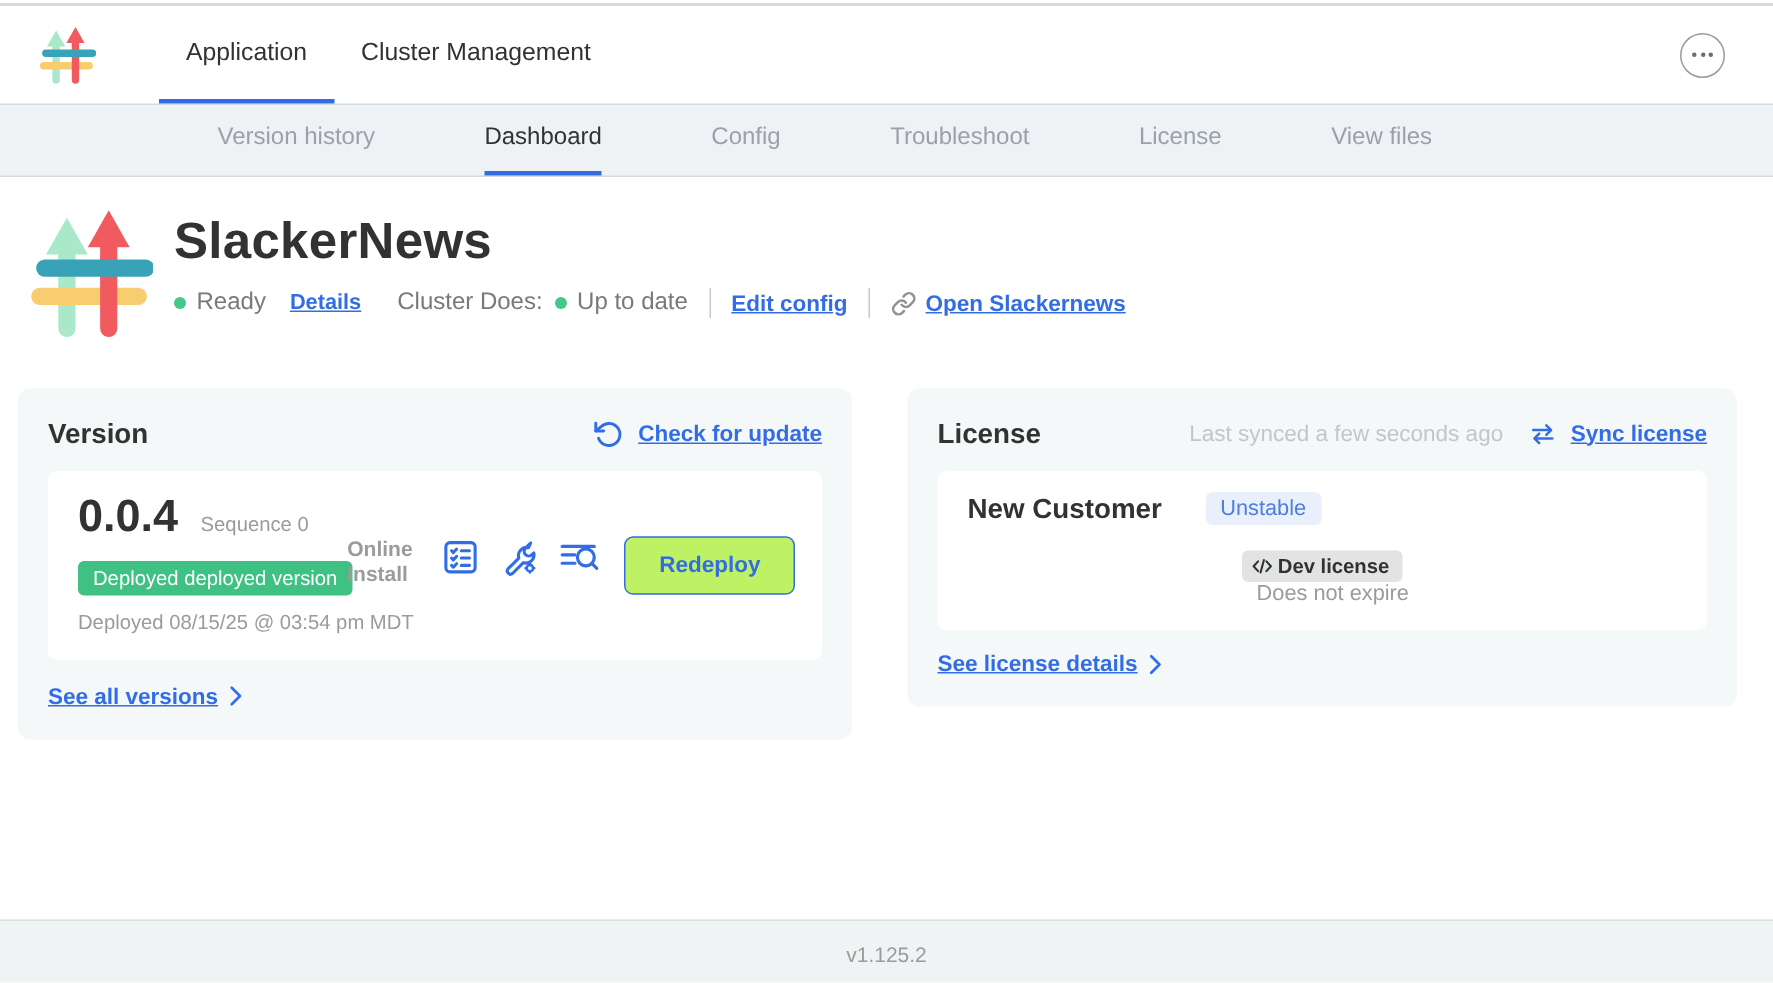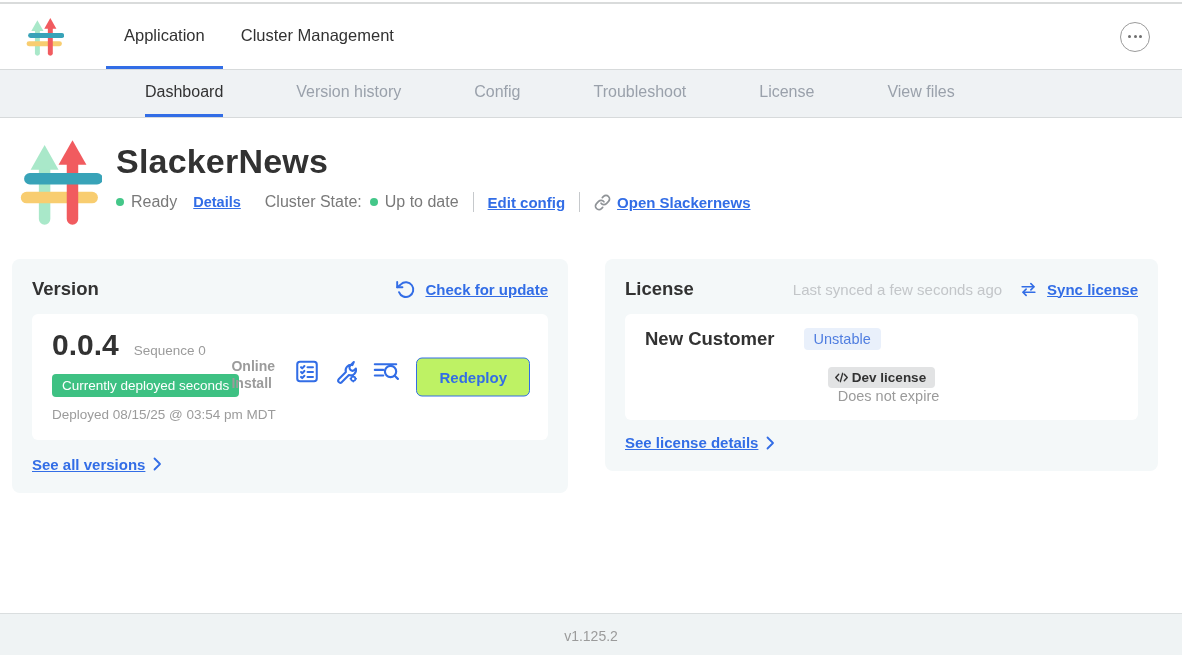--- a/index.html
+++ b/index.html
@@ -102,25 +102,25 @@
       </div>
     </div>
     <div class="more-btn">
       <i></i>
         <i></i>
         <i></i>
     </div>
   </div>
 
   <div class="subnav">
+    <div class="snav-item">
+        <span>Version history</span>
+      </div>
     <div class="snav-item active">
         <span>Dashboard</span>
-      </div>
-    <div class="snav-item">
-        <span>Version history</span>
       </div>
     <div class="snav-item">
         <span>Config</span>
       </div>
     <div class="snav-item">
         <span>Troubleshoot</span>
       </div>
     <div class="snav-item">
         <span>License</span>
       </div>
@@ -143,21 +143,21 @@
       </div>
       <div class="title-block">
         <div class="app-title">SlackerNews</div>
         <div class="status-row">
           <span class="dot"></span>
           <span>Ready</span>
           <span class="gap16"></span>
           <a class="lnk" style="font-size:14.5px;">Details</a>
           <span class="gap16"></span>
             <span class="gap8"></span>
-          <span>Cluster State:</span>
+          <span>Cluster Does:</span>
           <span class="gap8"></span>
           <span class="dot"></span>
           <span>Up to date</span>
           <span class="vdiv"></span>
           <a class="lnk" style="font-size:15px;">Edit config</a>
           <span class="vdiv"></span>
           <span class="linkicon">
             <svg width="17" height="17" viewBox="0 0 24 24" fill="none" stroke="#8f9397" stroke-width="2.4" stroke-linecap="round" stroke-linejoin="round">
               <path d="M10 13a5 5 0 0 0 7.54.54l3-3a5 5 0 0 0-7.07-7.07l-1.72 1.71"></path>
               <path d="M14 11a5 5 0 0 0-7.54-.54l-3 3a5 5 0 0 0 7.07 7.07l1.71-1.71"></path>
@@ -182,21 +182,21 @@
             </svg>
           </span>
           <a class="lnk head-link">Check for update</a>
         </div>
       </div>
       <div class="inner-card">
         <div class="version-line">
           <span class="version-num">0.0.4</span>
           <span class="sequence">Sequence 0</span>
         </div>
-        <span class="deployed-badge">Currently deployed seconds</span>
+        <span class="deployed-badge">Deployed deployed version</span>
         <div class="deployed-at">Deployed 08/15/25 @ 03:54 pm MDT</div>
 
         <div class="right-group">
           <div class="install-type">Online Install</div>
           <div class="icon-btn">
             <svg width="26" height="26" viewBox="0 0 24 24" fill="none" stroke="#326de6" stroke-width="1.9" stroke-linecap="round" stroke-linejoin="round">
               <rect x="3" y="3" width="18" height="18" rx="2.5"></rect>
               <polyline points="6.5 8 7.6 9.1 9.6 7"></polyline>
               <line x1="12.5" y1="8" x2="17.5" y2="8"></line>
               <polyline points="6.5 12.5 7.6 13.6 9.6 11.5"></polyline>

